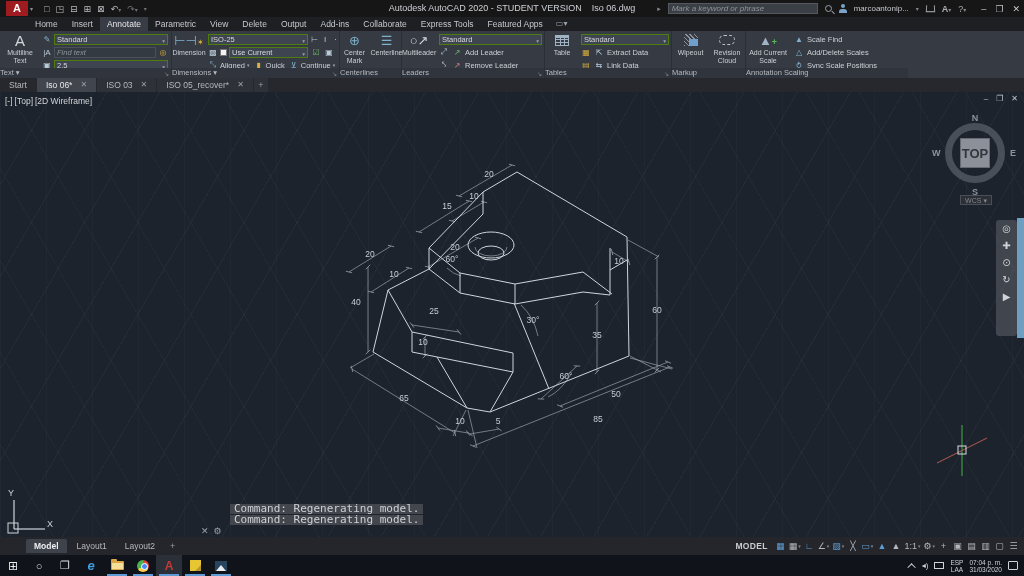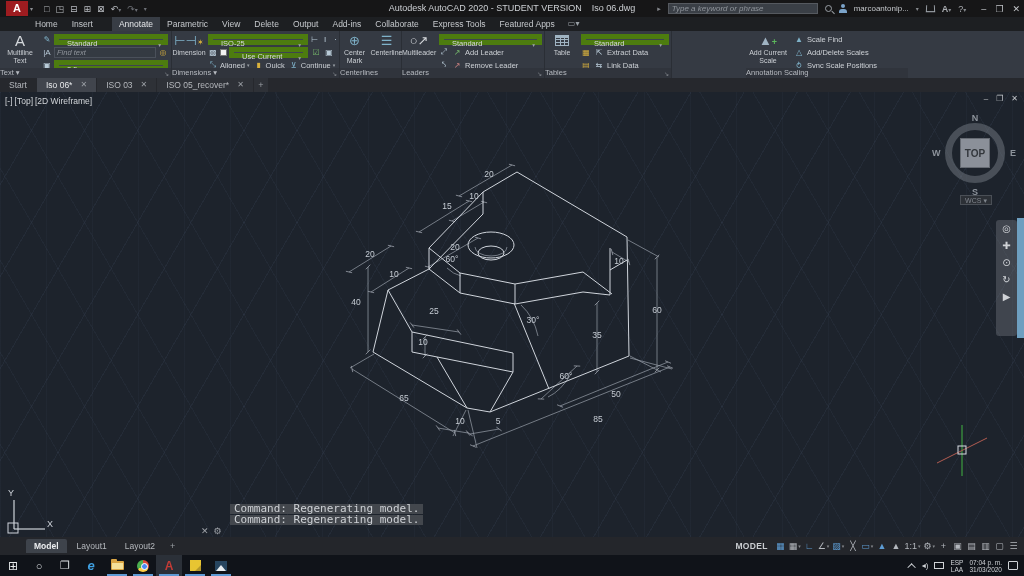--- a/index.html
+++ b/index.html
@@ -24,33 +24,33 @@
   .i-person::before { content:""; position:absolute; width:4px; height:4px; border-radius:50%; background:#7ba3c9; left:2px; top:0; }
   .i-person::after { content:""; position:absolute; width:8px; height:4px; border-radius:3px 3px 0 0; background:#7ba3c9; top:4.5px; }
   .i-cart { width:9px; height:7px; border-bottom:1.4px solid #9aa0a6; border-left:1.4px solid #9aa0a6; border-right:1.4px solid #9aa0a6; display:inline-block; transform:perspective(10px) rotateX(8deg); }
   .user-name { font-size:8px; color:#c3c6ca; }
   .tb-dd { font-size:6px; color:#84878c; }
   .win-btns { display:flex; gap:9px; margin-left:8px; color:#c3c6ca; font-size:9px; }
 
   
   #menurow { position:absolute; top:17px; left:0; width:1024px; height:14px; background:#1d1f22; display:flex; align-items:stretch; padding-left:28px; }
   .mtab { padding:0 7px; line-height:14px; font-size:8.5px; color:#c6c9cd; cursor:default; }
-  .mtab.active { background:#383d45; color:#e4e6e9;margin-left:12px; }
+  .mtab.active { background:#383d45; color:#e4e6e9; }
   .m-extra { line-height:14px; font-size:8px; color:#9aa0a6; padding:0 6px; }
 
   
   #ribbon { position:absolute; top:31px; left:0; width:1024px; height:47px; background:#353a43; }
   .panel { position:absolute; top:0; height:47px; border-right:1px solid #2a2e35; }
   .plabel { position:absolute; bottom:0; left:0; right:0; height:10px; background:#30343c; color:#b6bac0; font-size:7.5px; line-height:10px; }
   .plabel .launch { position:absolute; right:2px; top:1px; font-size:6px; color:#8d9197; }
   .bigbtn { position:absolute; top:1px; width:34px; height:36px; text-align:center; cursor:default; }
   .bigbtn .bicon { display:block; height:17px; font-size:13px; line-height:17px; color:#d5d8dc; }
   .bigbtn .blabel { display:block; font-size:7px; line-height:8px; color:#ccd0d5; }
   .rrow { position:absolute; height:12px; display:flex; align-items:center; gap:2px; font-size:7.5px; color:#ccd0d5; }
-  .rsel { height:11px; background:#3e4450; border:5px solid #4d7c0f; color:#d6d9dd; font-size:7.5px; line-height:9px; padding:0 8px; position:relative; flex:1; }
+  .rsel { height:11px; background:#3e4450; border:1px solid #4d7c0f; color:#d6d9dd; font-size:7.5px; line-height:9px; padding:0 2px; position:relative; flex:1; }
   .rsel .dd { position:absolute; right:2px; top:2px; font-size:5.5px; color:#9aa0a6; }
   .rfind { height:11px; background:#343a42; border:1px solid #4a505a; color:#8f949b; font-style:italic; font-size:7.5px; line-height:9px; padding:0 2px; flex:1; position:relative; }
   .ric { font-size:8px; color:#b9cbd8; width:10px; text-align:center; }
   .ric.y { color:#d9b13c; } .ric.t { color:#7fb2c9; } .ric.g { color:#74b46a; }
   .swatch { width:7px; height:7px; background:#f2f2f2; display:inline-block; border:1px solid #777; }
   .rbtn { font-size:7.5px; color:#ccd0d5; display:flex; align-items:center; gap:2px; }
   .tblicon { width:14px; height:11px; border:1px solid #9fb3c2; background:
      linear-gradient(#9fb3c2 0 2.5px, transparent 2.5px),
      repeating-linear-gradient(90deg, transparent 0 3.5px, #9fb3c2 3.5px 4.5px),
      repeating-linear-gradient(transparent 0 2.5px, #9fb3c2 2.5px 3.5px); }
@@ -74,21 +74,21 @@
       repeating-linear-gradient(90deg,  rgba(95,115,150,.06) 0 1px, transparent 1px 46px);
     overflow:hidden; }
   #cad { position:absolute; left:0; top:-92px; width:1024px; height:576px; }
   .vp-label { position:absolute; left:5px; top:4px; font-size:8.5px; color:#d3d6da; display:flex; gap:2px; }
   .vp-label span { cursor:default; }
   .dw-ctrls { position:absolute; right:6px; top:2px; display:flex; gap:8px; color:#c3c6ca; font-size:8px; }
 
   
   #viewcube { position:absolute; left:938px; top:18px; width:74px; height:92px; }
   .vc-ring { position:absolute; left:7px; top:13px; width:60px; height:60px; border-radius:50%; border:7px solid rgba(110,116,125,.55); }
-  .vc-top { position:absolute; left:22px; top:28px; width:30px; height:30px; background:#8b9099; border:1px solid #666b73; color:#33373c; font-size:10px; font-weight:bold; text-align:center; line-height:30px; }
+  .vc-top { position:absolute; left:22px; top:28px; width:30px; height:30px; background:#8b9099; border:1px solid #666b73; color:#33373c; font-size:13px; font-weight:bold; text-align:center; line-height:30px; }
   .vc-n { position:absolute; left:0; right:0; text-align:center; top:3px; color:#8e949c; font-weight:bold; font-size:9px; }
   .vc-s { position:absolute; left:0; right:0; text-align:center; top:77px; color:#8e949c; font-weight:bold; font-size:9px; }
   .vc-w { position:absolute; left:-6px; top:38px; color:#8e949c; font-weight:bold; font-size:9px; }
   .vc-e { position:absolute; right:-4px; top:38px; color:#8e949c; font-weight:bold; font-size:9px; }
   .wcs { position:absolute; left:960px; top:103px; width:32px; height:10px; background:#2c3036; border:1px solid #4a4f56; color:#80858d; font-size:7px; text-align:center; line-height:9px; }
 
   
   #navbar { position:absolute; left:996px; top:128px; width:21px; height:116px; background:rgba(120,125,133,.38); border-radius:3px; display:flex; flex-direction:column; align-items:center; padding-top:4px; gap:7px; color:#cfd2d6; font-size:10px; }
   #navbar span { line-height:10px; }
   #bluestrip { position:absolute; left:1017px; top:126px; width:7px; height:120px; background:#6e9fc0; }
@@ -155,21 +155,21 @@
       <span>⊠</span>
       <span>↶<span class="dim" style="font-size:6px">▾</span></span>
       <span class="dim">↷<span style="font-size:6px">▾</span></span>
       <span class="dim" style="font-size:6px">▾</span>
     </div>
     <div class="tb-title">
       <span>Autodesk AutoCAD 2020 - STUDENT VERSION</span><span class="fname">Iso 06.dwg</span>
     </div>
     <div class="tb-right">
       <span style="color:#84878c;font-size:7px">▸</span>
-      <div class="tb-search">Type a keyword or phrase</div>
+      <div class="tb-search">Mark a keyword or phrase</div>
       <span class="i-mag"></span>
       <span class="i-person"></span>
       <span class="user-name">marcoantonip...</span>
       <span class="tb-dd">▾</span>
       <span class="i-cart"></span>
       <span style="color:#aaadb2;font-weight:bold">A<span class="tb-dd">▾</span></span>
       <span style="color:#aaadb2">?<span class="tb-dd">▾</span></span>
       <div class="win-btns">
         <span>–</span>
         <span>❐</span>
@@ -314,20 +314,35 @@
       <div class="rrow" style="left:36px;top:28px;width:88px;gap:3px;">
         <span class="ric y">▤</span>
           <span class="ric">⇆</span>
         <span class="rbtn">
             <span>Link Data</span>
           </span>
       </div>
       <div class="plabel"><span>Tables</span><span class="launch">↘</span></div>
     </div>
 
+    <div class="panel" style="left:672px;width:74px;">
+      <div class="bigbtn" style="left:2px;width:33px;">
+        <span class="bicon" style="display:flex;justify-content:center;padding-top:2px;">
+            <span class="wipeicon"></span>
+          </span>
+        <span class="blabel">Wipeout</span>
+      </div>
+      <div class="bigbtn" style="left:38px;width:34px;">
+        <span class="bicon" style="display:flex;justify-content:center;padding-top:3px;">
+            <span class="cloudicon"></span>
+          </span>
+        <span class="blabel">Revision Cloud</span>
+      </div>
+      <div class="plabel"><span>Markup</span></div>
+    </div>
 
     <div class="panel" style="left:746px;width:162px;border-right:none;">
       <div class="bigbtn" style="left:2px;width:40px;">
         <span class="bicon"><span style="color:#9fb3c2">▲</span><span style="color:#5cb85c;font-size:9px;font-weight:bold">+</span></span>
         <span class="blabel">Add Current Scale</span>
       </div>
       <div class="rrow" style="left:48px;top:2px;width:112px;gap:3px;">
         <span class="ric t">▲</span>
         <span class="rbtn">
             <span>Scale Find</span>

